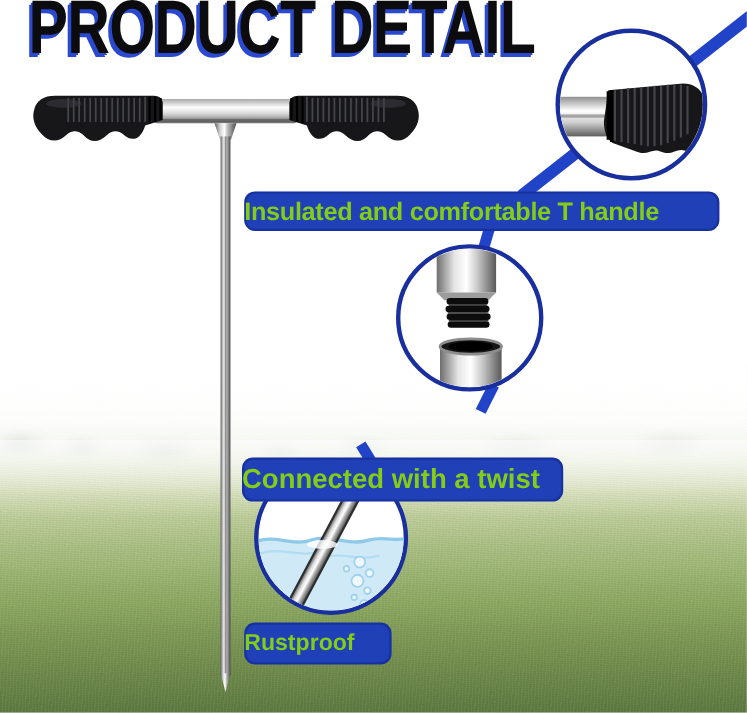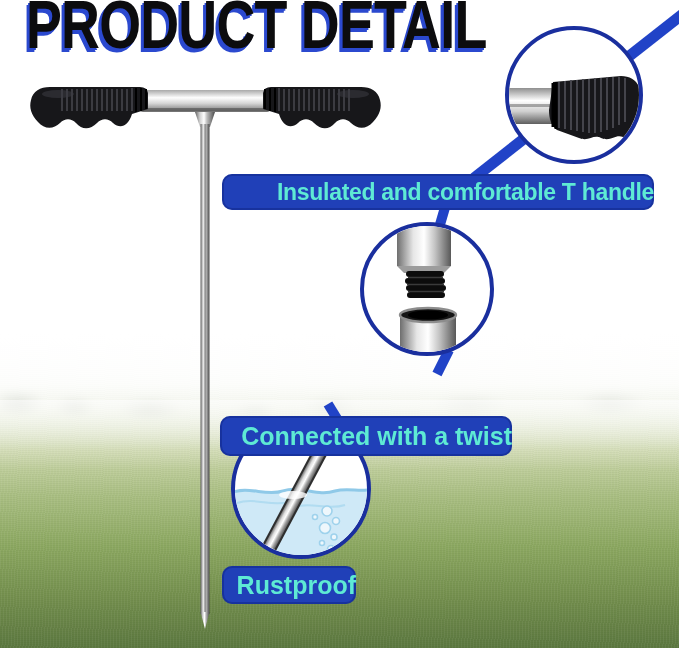--- a/index.html
+++ b/index.html
@@ -41,26 +41,26 @@
   
   .callout-circle{position:absolute;box-sizing:border-box;border:4px solid #1a2f9e;
     border-radius:50%;background:#ffffff;overflow:hidden;z-index:3;}
   .c1{left:505px;top:26px;width:138px;height:138px;}
   .c2{left:360px;top:222px;width:134px;height:134px;}
   .c3{left:231px;top:419px;width:140px;height:140px;}
   .callout-circle svg{display:block;width:100%;height:100%;}
 
   
   .label{position:absolute;z-index:4;background:#2040b8;border-radius:10px;
-    display:flex;align-items:center;justify-content:flex-end;
-    color:#5eead4;font-weight:bold;white-space:nowrap;
+    display:flex;align-items:center;justify-content:flex-start;
+    color:#84cc16;font-weight:bold;white-space:nowrap;
     box-shadow:inset 0 0 0 2px rgba(10,25,110,.35);}
   .l1{left:222px;top:174px;width:432px;height:36px;font-size:23px;letter-spacing:-.3px;}
   .l2{left:220px;top:368px;width:292px;height:40px;font-size:25px;margin-top:48px;}
-  .l3{left:222px;top:566px;width:134px;height:38px;font-size:25px;}
+  .l3{left:222px;top:566px;width:134px;height:38px;font-size:21px;}
 </style>
 </head>
 <body>
 
 <div class="scene">
   <div class="ground"></div>
   <div class="trees"></div>
   <div class="haze"></div>
   <div class="horizon-glow"></div>
 </div>

